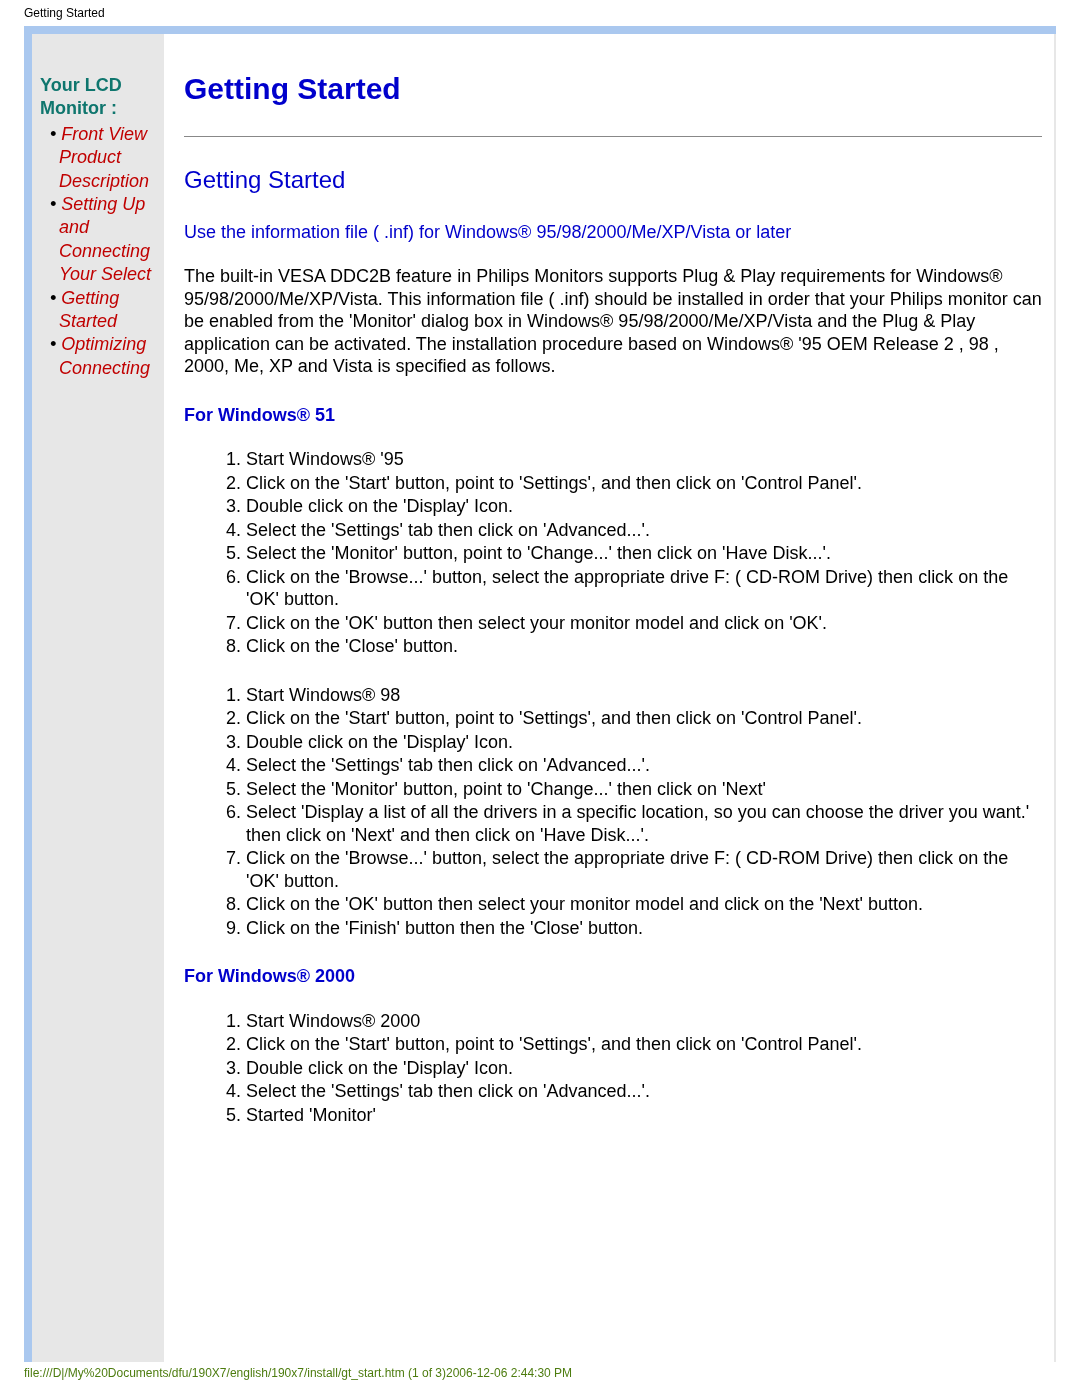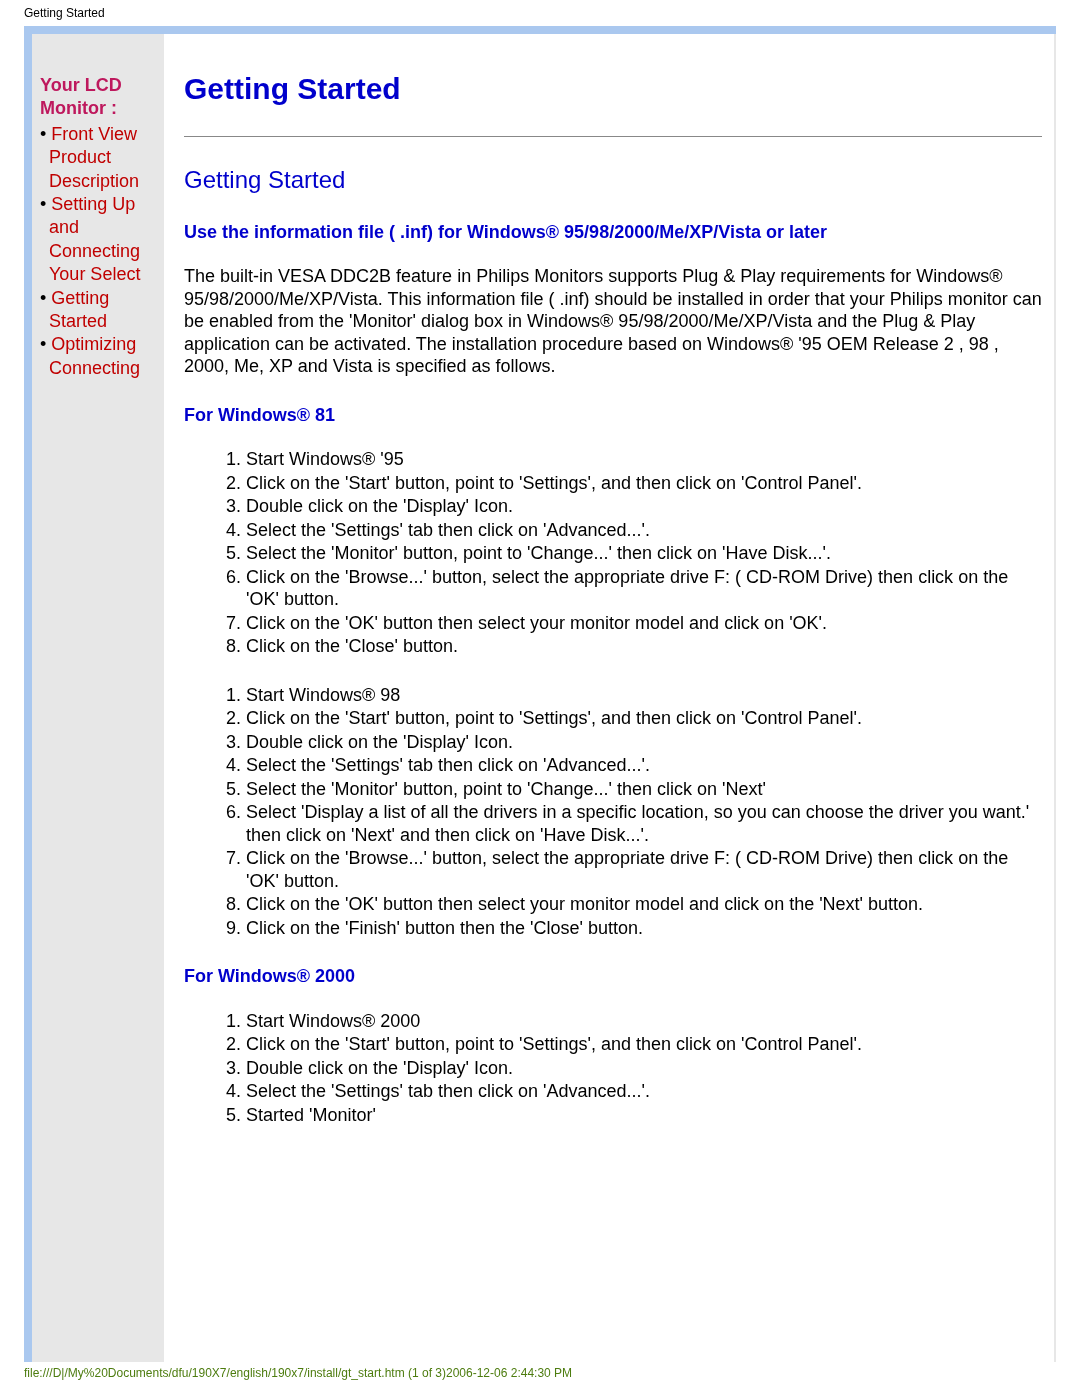--- a/index.html
+++ b/index.html
@@ -29,33 +29,34 @@
   }
   .sidebar {
     width: 132px;
     padding: 40px 4px 0 8px;
     background: transparent;
     font-size: 18px;
     line-height: 1.3;
   }
   .sidebar-title {
     font-weight: bold;
-    color: #be185d;
+    color: #0f766e;
     margin-bottom: 2px;
   }
   .sidebar ul {
     list-style: none;
     margin: 0;
     padding: 0;
   }
   .sidebar li {
     padding-left: 0;
     text-indent: -9px;
-    margin-left: 9px;
+    margin-left: 19px;
     color: #000;
+    font-style: italic;
   }
   .sidebar li::before {
     content: "• ";
     color: #000;
   }
   .sidebar a {
     color: #c00000;
     text-decoration: none;
   }
   .main {
@@ -80,21 +81,21 @@
     margin: 0 0 28px 0;
   }
   .section-heading {
     color: #0000cc;
     font-size: 24px;
     font-weight: normal;
     margin: 0 0 26px 0;
   }
   .subheading {
     color: #0000cc;
-    font-weight: bold;
+    font-weight: normal;
     font-size: 18px;
     margin: 0 0 22px 0;
   }
   .body-para {
     margin: 0 0 26px 0;
   }
   .os-heading {
     color: #0000cc;
     font-weight: bold;
     font-size: 18px;
@@ -131,21 +132,21 @@
       </ul>
     </div>
 
     <div class="main">
       <h1 class="page-title">Getting Started</h1>
       <hr class="rule">
       <div class="section-heading">Getting Started</div>
       <div class="subheading">Use the information file ( .inf) for Windows® 95/98/2000/Me/XP/Vista or later</div>
       <p class="body-para">The built-in VESA DDC2B feature in Philips Monitors supports Plug &amp; Play requirements for Windows® 95/98/2000/Me/XP/Vista. This information file ( .inf) should be installed in order that your Philips monitor can be enabled from the 'Monitor' dialog box in Windows® 95/98/2000/Me/XP/Vista and the Plug &amp; Play application can be activated. The installation procedure based on Windows® '95 OEM Release 2 , 98 , 2000, Me, XP and Vista is specified as follows.</p>
 
-      <div class="os-heading">For Windows® 81</div>
+      <div class="os-heading">For Windows® 51</div>
       <ol class="steps">
         <li>Start Windows® '95</li>
         <li>Click on the 'Start' button, point to 'Settings', and then click on 'Control Panel'.</li>
         <li>Double click on the 'Display' Icon.</li>
         <li>Select the 'Settings' tab then click on 'Advanced...'.</li>
         <li>Select the 'Monitor' button, point to 'Change...' then click on 'Have Disk...'.</li>
         <li>Click on the 'Browse...' button, select the appropriate drive F: ( CD-ROM Drive) then click on the 'OK' button.</li>
         <li>Click on the 'OK' button then select your monitor model and click on 'OK'.</li>
         <li>Click on the 'Close' button.</li>
       </ol>

